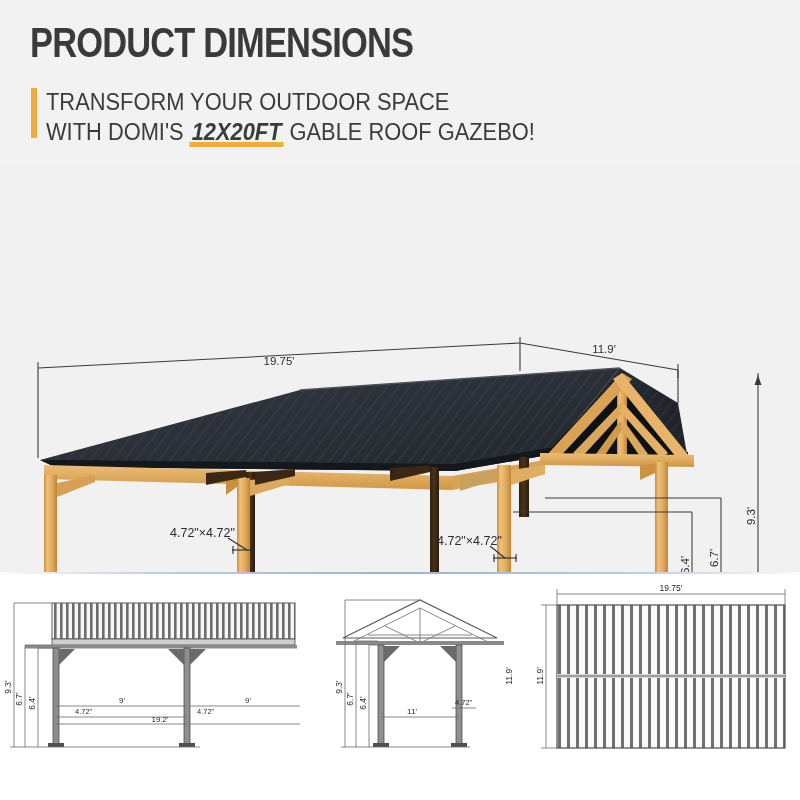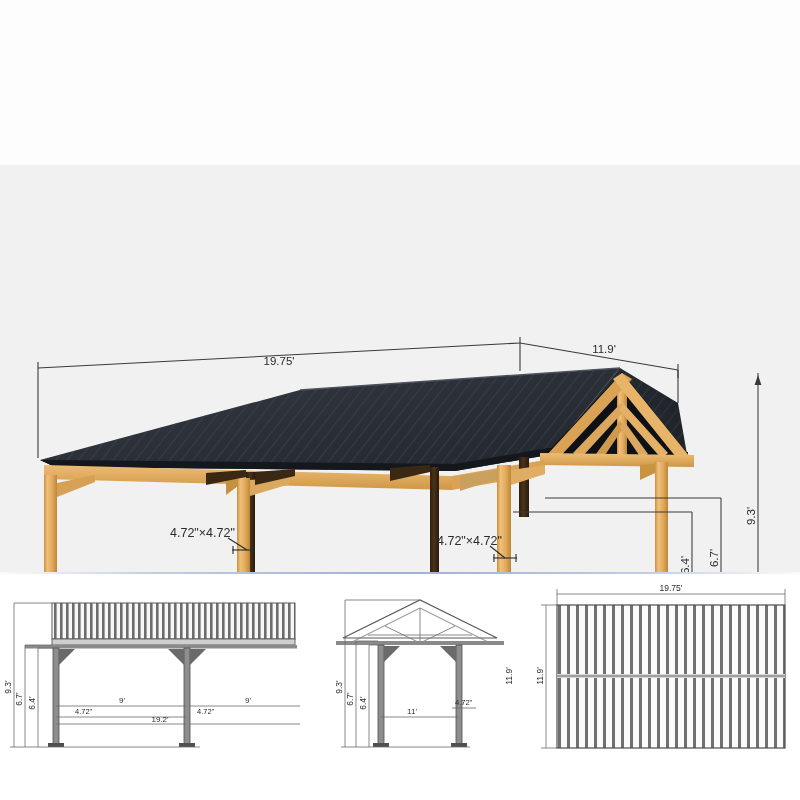--- a/index.html
+++ b/index.html
@@ -50,20 +50,26 @@
   .bottom-panel{position:absolute;left:0;top:575px;width:800px;height:225px;background:#ffffff;}
 
   svg{display:block;}
   .dimtext{font-family:"Liberation Sans",sans-serif;fill:#2b2b2b;}
 </style>
 </head>
 <body>
 
 <div class="page">
 
+  <div class="header">
+    <div class="title">PRODUCT DIMENSIONS</div>
+    <div class="accent-bar"></div>
+    <div class="sub1">TRANSFORM YOUR OUTDOOR SPACE</div>
+    <div class="sub2"><span>WITH DOMI'S </span><span class="hl-wrap"><span class="hl">12X20FT</span></span><span> GABLE ROOF GAZEBO!</span></div>
+  </div>
 
   <div class="main-panel">
     <svg width="800" height="408" viewBox="0 0 800 408">
       <defs>
         <linearGradient id="roofG" x1="0" y1="0" x2="1" y2="1">
           <stop offset="0%" stop-color="#343a43"></stop>
           <stop offset="55%" stop-color="#2a2f37"></stop>
           <stop offset="100%" stop-color="#22262c"></stop>
         </linearGradient>
         <linearGradient id="roofG2" x1="0" y1="0" x2="1" y2="0">

